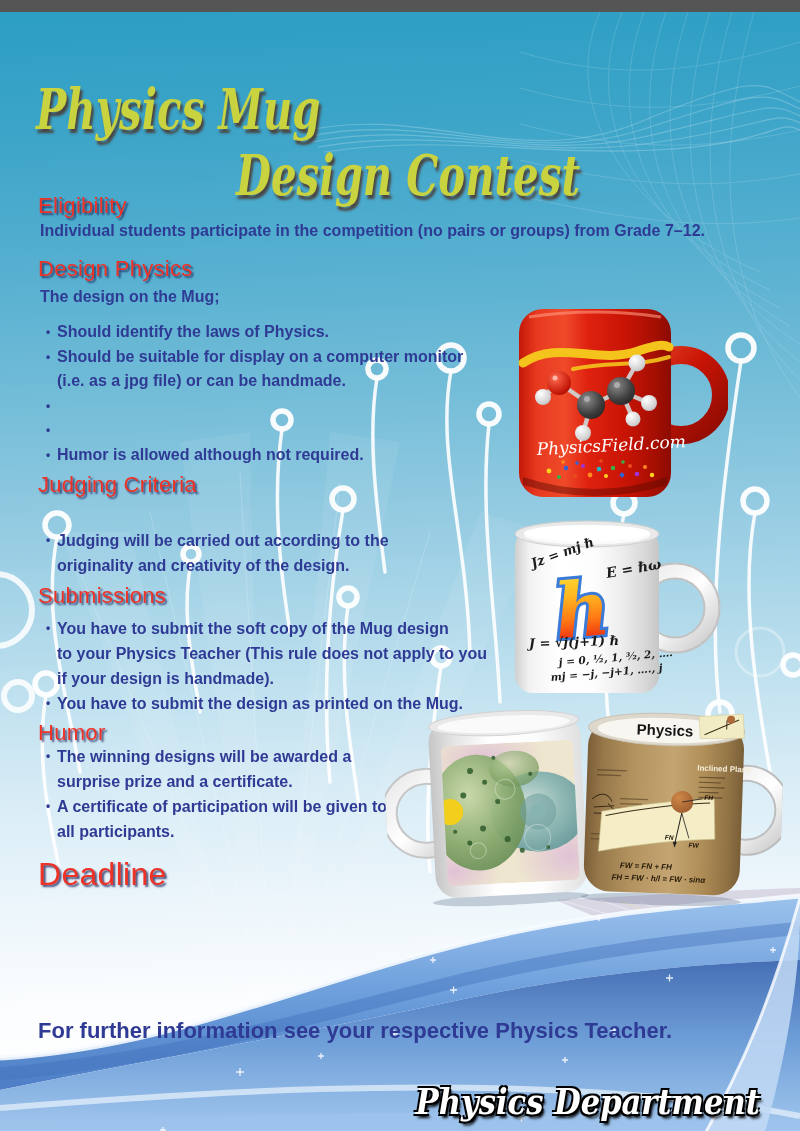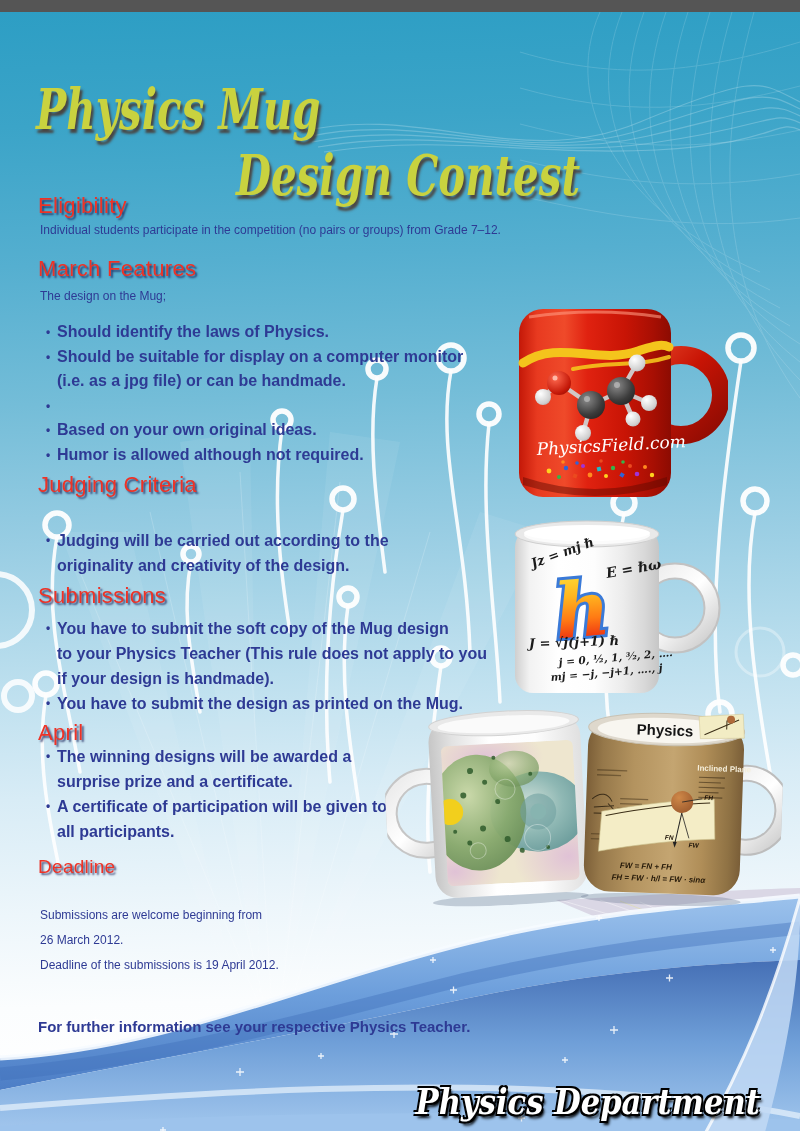--- a/index.html
+++ b/index.html
@@ -17,38 +17,38 @@
     font-size:56px;color:#c9d23f;letter-spacing:0;
     text-shadow:3px 4px 3px rgba(75,52,42,.85);
     transform:scaleX(.72);transform-origin:left top;white-space:nowrap;
   }
   .title-1{left:36px;top:26px;}
   .title-2{left:236px;top:92px;}
   .red-h{
     position:absolute;margin:0;font-size:22px;font-weight:normal;color:#ee3226;
     letter-spacing:.3px;text-shadow:2px 2px 2px rgba(28,38,92,.8);white-space:nowrap;
   }
-  .red-h.big{font-size:19px;}
+  .red-h.big{font-size:32px;}
   .body-text{
-    position:absolute;margin:0;font-size:12px;font-weight:normal;color:#2e3a94;
+    position:absolute;margin:0;font-size:16px;font-weight:bold;color:#2e3a94;
     line-height:25px;white-space:pre-line;
   }
   .nowrap{white-space:nowrap;}
   .bullets{position:absolute;}
   .bullet{display:flex;font-size:16px;font-weight:bold;color:#2e3a94;}
   .bullet .dot{width:11px;font-size:12px;line-height:inherit;}
   .bt{white-space:pre-line;}
   .lh245{line-height:24.5px;}
   .lh25{line-height:25px;}
   .mug{position:absolute;}
   .mug svg{display:block;}
   .rot-l{transform:rotate(-3deg);}
   .rot-r{transform:rotate(2deg);}
   .footer-note{
-    position:absolute;left:38px;top:1006px;margin:0;font-size:15px;font-weight:bold;
+    position:absolute;left:38px;top:1006px;margin:0;font-size:22px;font-weight:bold;
     color:#2e3a94;white-space:nowrap;
   }
   .dept{
     position:absolute;right:40px;top:1068px;margin:0;
     font-family:"DejaVu Serif",serif;font-style:italic;font-weight:bold;font-size:36px;color:#ffffff;
     transform:scaleX(.85);transform-origin:right top;white-space:nowrap;
     text-shadow:-2px -2px 0 #000,2px -2px 0 #000,-2px 2px 0 #000,2px 2px 0 #000,3px 4px 3px rgba(0,0,0,.95);
   }
 </style>
 </head>
@@ -195,38 +195,37 @@
       </g>
     </g>
   </svg>
 
   <h1 class="title-line title-1">Physics Mug</h1>
   <h1 class="title-line title-2">Design Contest</h1>
 
   <h3 class="red-h" style="left:38px;top:181px">Eligibility</h3>
   <p class="body-text nowrap" style="left:40px;top:206px">Individual students participate in the competition (no pairs or groups) from Grade 7–12.</p>
 
-  <h3 class="red-h" style="left:38px;top:244px">March Features</h3>
+  <h3 class="red-h" style="left:38px;top:244px">Design Physics</h3>
   <p class="body-text" style="left:40px;top:272px">The design on the Mug;</p>
   <div class="bullets" style="left:46px;top:308px">
     <div class="bullet lh245">
         <span class="dot">•</span>
         <span class="bt">Should identify the laws of Physics.</span>
       </div>
     <div class="bullet lh245">
         <span class="dot">•</span>
         <span class="bt">Should be suitable for display on a computer monitor
 (i.e. as a jpg file) or can be handmade.</span>
       </div>
     <div class="bullet lh245">
         <span class="dot">•</span>
       </div>
     <div class="bullet lh245">
         <span class="dot">•</span>
-        <span class="bt">Based on your own original ideas.</span>
       </div>
     <div class="bullet lh245">
         <span class="dot">•</span>
         <span class="bt">Humor is allowed although not required.</span>
       </div>
   </div>
 
   <h3 class="red-h" style="left:38px;top:460px">Judging Criteria</h3>
   <div class="bullets" style="left:46px;top:516px">
     <div class="bullet lh25">
@@ -243,38 +242,35 @@
         <span class="bt">You have to submit the soft copy of the Mug design
 to your Physics Teacher (This rule does not apply to you
 if your design is handmade).</span>
       </div>
     <div class="bullet lh25">
         <span class="dot">•</span>
         <span class="bt">You have to submit the design as printed on the Mug.</span>
       </div>
   </div>
 
-  <h3 class="red-h" style="left:38px;top:708px">April</h3>
+  <h3 class="red-h" style="left:38px;top:708px">Humor</h3>
   <div class="bullets" style="left:46px;top:732px">
     <div class="bullet lh25">
         <span class="dot">•</span>
         <span class="bt">The winning designs will be awarded a
 surprise prize and a certificate.</span>
       </div>
     <div class="bullet lh25">
         <span class="dot">•</span>
         <span class="bt">A certificate of participation will be given to
 all participants.</span>
       </div>
   </div>
 
   <h3 class="red-h big" style="left:38px;top:844px">Deadline</h3>
-  <p class="body-text" style="left:40px;top:891px">Submissions are welcome beginning from
-26 March 2012.
-Deadline of the submissions is 19 April 2012.</p>
 
   <div class="mug" style="left:503px;top:293px">
     <svg width="225" height="200" viewBox="0 0 225 200">
       <defs>
         <linearGradient id="rm-body" x1="0" y1="0" x2="1" y2="0">
           <stop offset="0" stop-color="#c41808"></stop>
             <stop offset=".12" stop-color="#e83a20"></stop>
           <stop offset=".3" stop-color="#ef4a2a"></stop>
             <stop offset=".45" stop-color="#e02210"></stop>
           <stop offset=".7" stop-color="#c81405"></stop>

